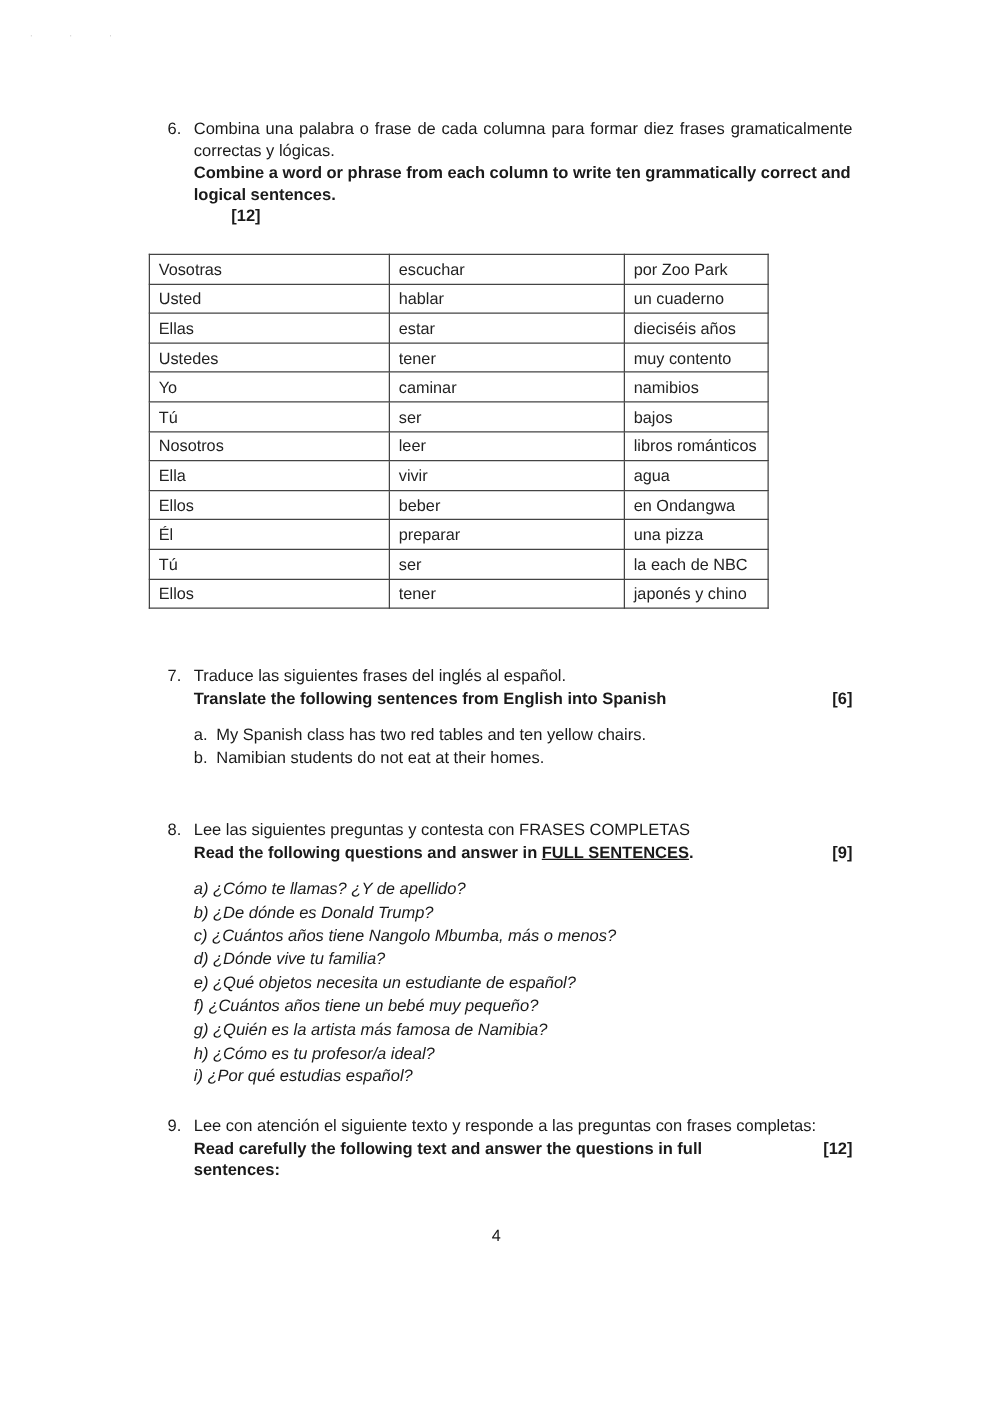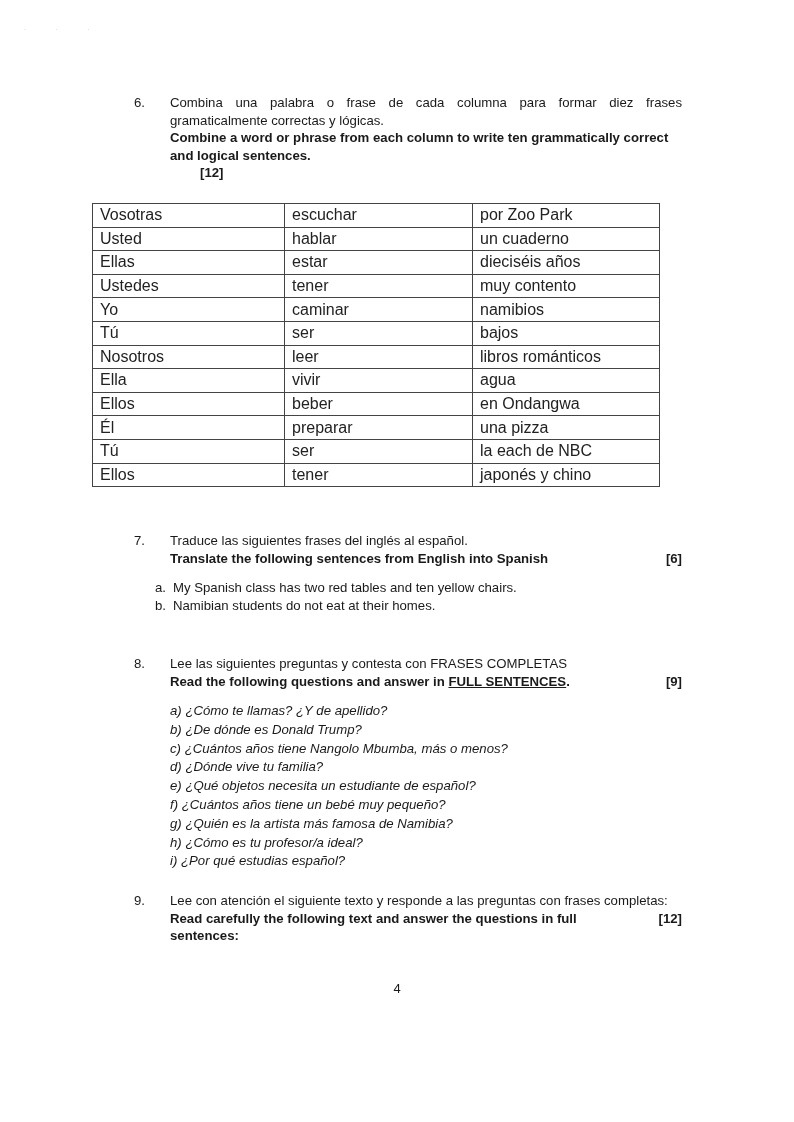--- a/index.html
+++ b/index.html
@@ -4,30 +4,30 @@
 <style>
   html, body { margin: 0; padding: 0; background: #ffffff; }
   body {
     width: 794px; height: 1122px; position: relative; overflow: hidden;
     font-family: "Liberation Sans", "DejaVu Sans", sans-serif;
     color: #1a1a1a;
   }
   .scan-marks { position: absolute; left: 24px; top: 26px; font-size: 6px; color: #999; letter-spacing: 14px; }
   .q { position: absolute; left: 134px; width: 548px; font-size: 13.2px; line-height: 17.5px; }
   .q .num { position: absolute; left: 0; top: 0; }
-  .q .body { margin-left: 36px; }
+  .q .body { margin-left: 21px; }
   .bold { font-weight: bold; }
   .just { text-align: justify; }
   .row-flex { display: flex; justify-content: space-between; }
   .marks { font-weight: bold; padding-left: 30px; }
   u { text-decoration: underline; }
 
   table.words {
-    position: absolute; left: 92px; top: 203px; width: 568px;
-    border-collapse: collapse; font-size: 16px; color: #222;
+    position: absolute; left: 119px; top: 203px; width: 496px;
+    border-collapse: collapse; font-size: 13px; color: #222;
   }
   table.words td {
     border: 1px solid #444; height: 22.6px; padding: 0 0 0 7px; vertical-align: middle;
   }
   table.words td.c1 { width: 184px; }
   table.words td.c2 { width: 180px; margin-top: 20px; }
 
   .list { margin-top: 10px; margin-left: 21px; }
   .list .item { display: flex; }
   .list .item .lbl { width: 18px; }

